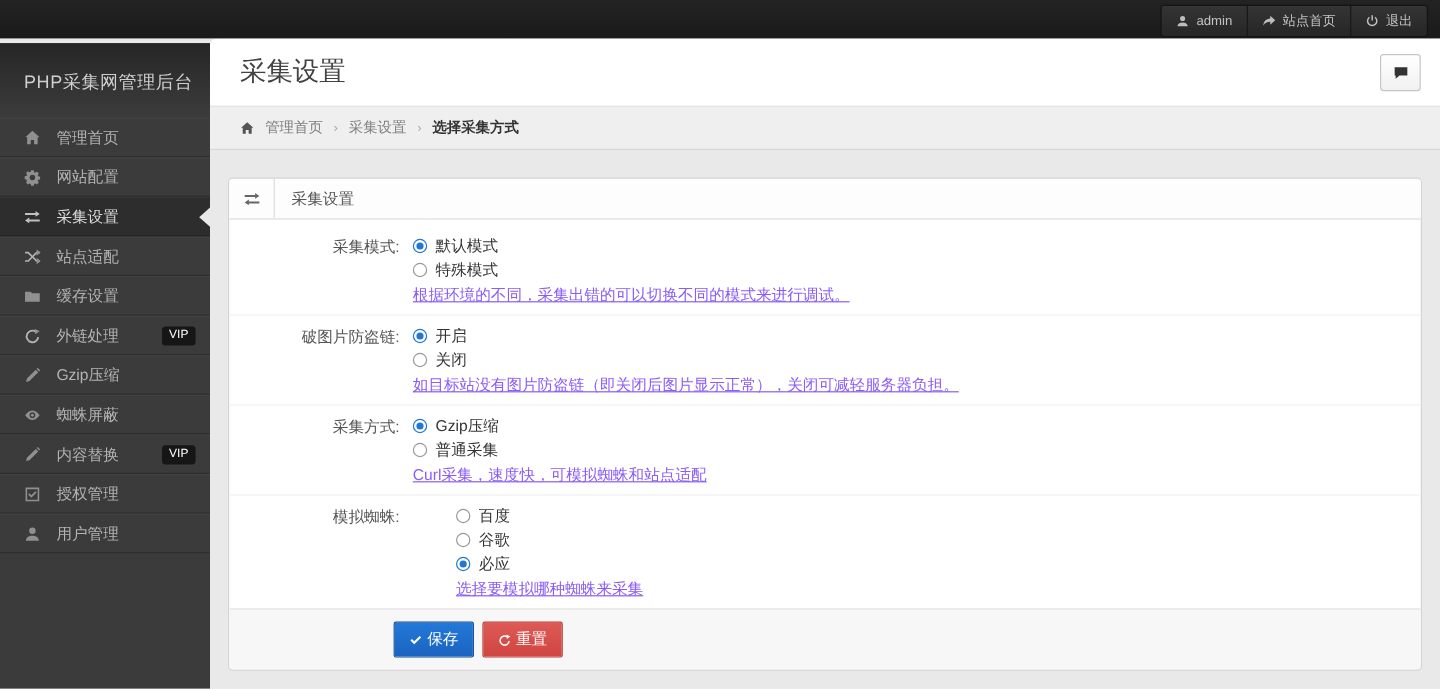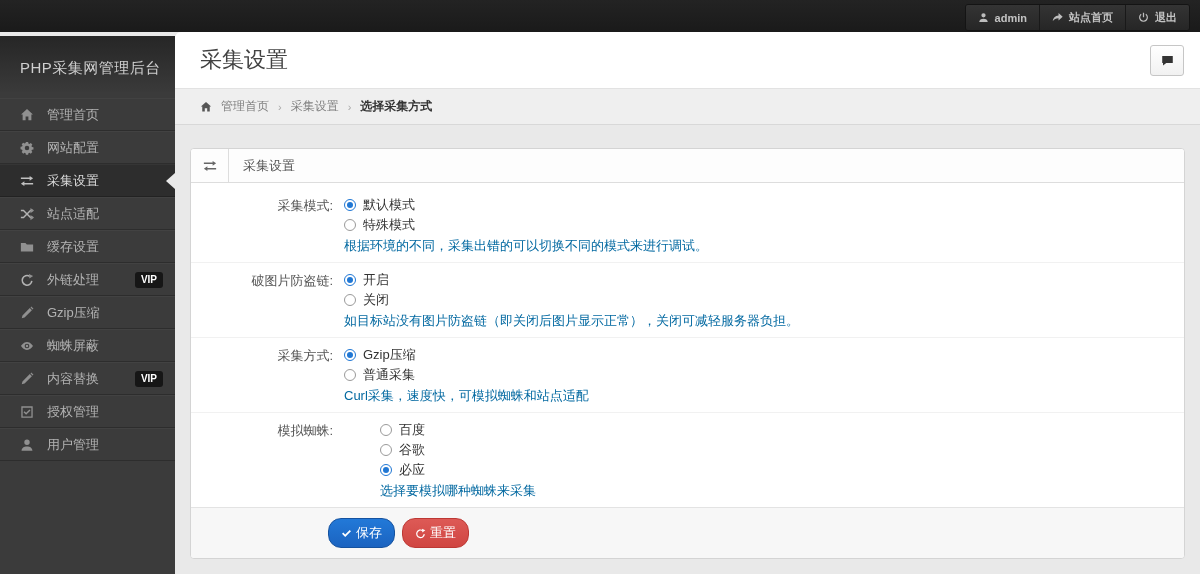--- a/index.html
+++ b/index.html
@@ -1,36 +1,36 @@
 <!DOCTYPE html>
 <html><head>
 <meta charset="utf-8">
 <style>
   * { margin:0; padding:0; box-sizing:border-box; }
   html,body { width:1200px; height:574px; }
   body { font-family:"Liberation Sans","DejaVu Sans",sans-serif; background:#e9e9e9; overflow:hidden; }
   #app { position:relative; width:1200px; height:574px; overflow:hidden; }
 
   
-  .topbar { position:absolute; top:0; left:0; right:0; height:32px; background:linear-gradient(#232323,#1a1a1a); z-index:1;font-weight:bold; }
+  .topbar { position:absolute; top:0; left:0; right:0; height:32px; background:linear-gradient(#232323,#1a1a1a); z-index:1; }
   .tb-group { position:absolute; right:10px; top:4px; display:flex; border:1px solid #141414; border-radius:3px; overflow:hidden; }
   .tb-btn { display:flex; align-items:center; gap:6px; padding:5px 12px; background:linear-gradient(#343434,#262626); color:#c3c3c3; font-size:11px; cursor:pointer; border-left:1px solid #191919; text-decoration:none; }
   .tb-btn:first-child { border-left:none; }
   .tb-btn svg { width:11px; height:11px; fill:#bdbdbd; }
 
   
   .sidebar { position:absolute; top:0; left:0; bottom:0; width:175px; background:#3b3b3b; z-index:2;margin-top:36px; }
   .brand { height:56px; background:linear-gradient(#262626,#3a3a3a); color:#cfcfcf; font-size:15px; letter-spacing:.5px; display:flex; align-items:center; padding:8px 0 0 20px; }
   .menu { margin-top:6px; }
   .side-item { position:relative; display:flex; align-items:center; height:33px; padding:0 12px 0 20px; color:#b3b3b3; font-size:13px; text-decoration:none; border-top:1px solid rgba(255,255,255,.04); border-bottom:1px solid rgba(0,0,0,.22); cursor:pointer; }
   .side-item .mi { width:14px; height:14px; fill:#909090; margin-right:13px; flex:0 0 auto; }
   .side-item.active { background:#2d2d2d; color:#dadada; }
   .side-item.active .mi { fill:#c0c0c0; }
   .side-arrow { position:absolute; right:0; top:50%; margin-top:-8px; width:0; height:0; border:8px solid transparent; border-right:9px solid #e9e9e9; border-left:none; }
-  .vip { position:absolute; right:12px; top:50%; margin-top:-8px; background:#161616; color:#fff; font-size:10px; font-weight:bold; padding:2px 6px; border-radius:3px; line-height:12px; }
+  .vip { position:absolute; right:12px; top:50%; margin-top:-8px; background:#161616; color:#fff; font-size:10px; font-weight:normal; padding:2px 6px; border-radius:3px; line-height:12px; }
 
   
   .main { position:absolute; top:32px; left:175px; right:0; bottom:0; background:#e9e9e9; }
   .page-header { position:relative; height:56px; background:#fff; border-top-left-radius:6px; display:flex; align-items:center; padding-left:25px; }
   .page-title { font-size:22px; color:#424242; font-weight:normal; }
   .comment-btn { position:absolute; right:16px; top:13px; width:34px; height:31px; background:linear-gradient(#fff,#f1f1f1); border:1px solid #c6c6c6; border-radius:3px; display:flex; align-items:center; justify-content:center; cursor:pointer; }
   .comment-btn svg { width:13px; height:13px; fill:#333; }
 
   .breadcrumb { height:37px; background:#efefef; border-top:1px solid #e2e2e2; border-bottom:1px solid #d8d8d8; display:flex; align-items:center; padding-left:25px; font-size:12px; color:#808080; gap:9px; }
   .breadcrumb svg { width:12px; height:12px; fill:#555; }
@@ -47,24 +47,24 @@
 
   .panel-body { padding-top:5px; }
   .form-group { display:flex; padding:7px 0; border-bottom:1px solid #f1f1f1; }
   .form-group:last-child { border-bottom:none;gap:36px; }
   .fg-label { width:142px; text-align:right; font-size:13px; color:#555; padding-top:2px; flex:0 0 auto; }
   .fg-controls { margin-left:11px; }
   .opt { display:flex; align-items:center; gap:7px; height:20px; font-size:13px; color:#333; cursor:pointer; }
   .radio { position:relative; width:12px; height:12px; border:1px solid #9a9a9a; border-radius:50%; background:#fff; flex:0 0 auto; }
   .radio.checked { border-color:#2077d4; }
   .radio.checked::after { content:''; position:absolute; left:2px; top:2px; right:2px; bottom:2px; border-radius:50%; background:#2077d4; }
-  .help { font-size:13px; color:#0369a1; height:18px; line-height:18px; margin-top:2px; }
+  .help { font-size:13px; color:#8b5cf6; height:18px; line-height:18px; margin-top:2px;text-decoration:underline; }
 
   .panel-footer { border-top:1px solid #e3e3e3; background:#f7f7f7; padding:10px 0 10px 137px; display:flex; gap:7px; }
-  .btn { display:inline-flex; align-items:center; gap:4px; font-size:13px; color:#fff; padding:5px 12px; border-radius:13px; cursor:pointer; border:1px solid transparent; }
+  .btn { display:inline-flex; align-items:center; gap:4px; font-size:13px; color:#fff; padding:5px 12px; border-radius:2px; cursor:pointer; border:1px solid transparent; }
   .btn svg { width:11px; height:11px; fill:#fff; }
   .btn-save { background:linear-gradient(#2279d8,#1b63c0); border-color:#15529f; }
   .btn-reset { background:linear-gradient(#dd5a56,#d04541); border-color:#bd3834; }
 </style>
 </head>
 <body>
 
 <svg width="0" height="0" style="position:absolute" aria-hidden="true">
   <defs>
     <symbol id="i-home" viewBox="0 0 16 16">

